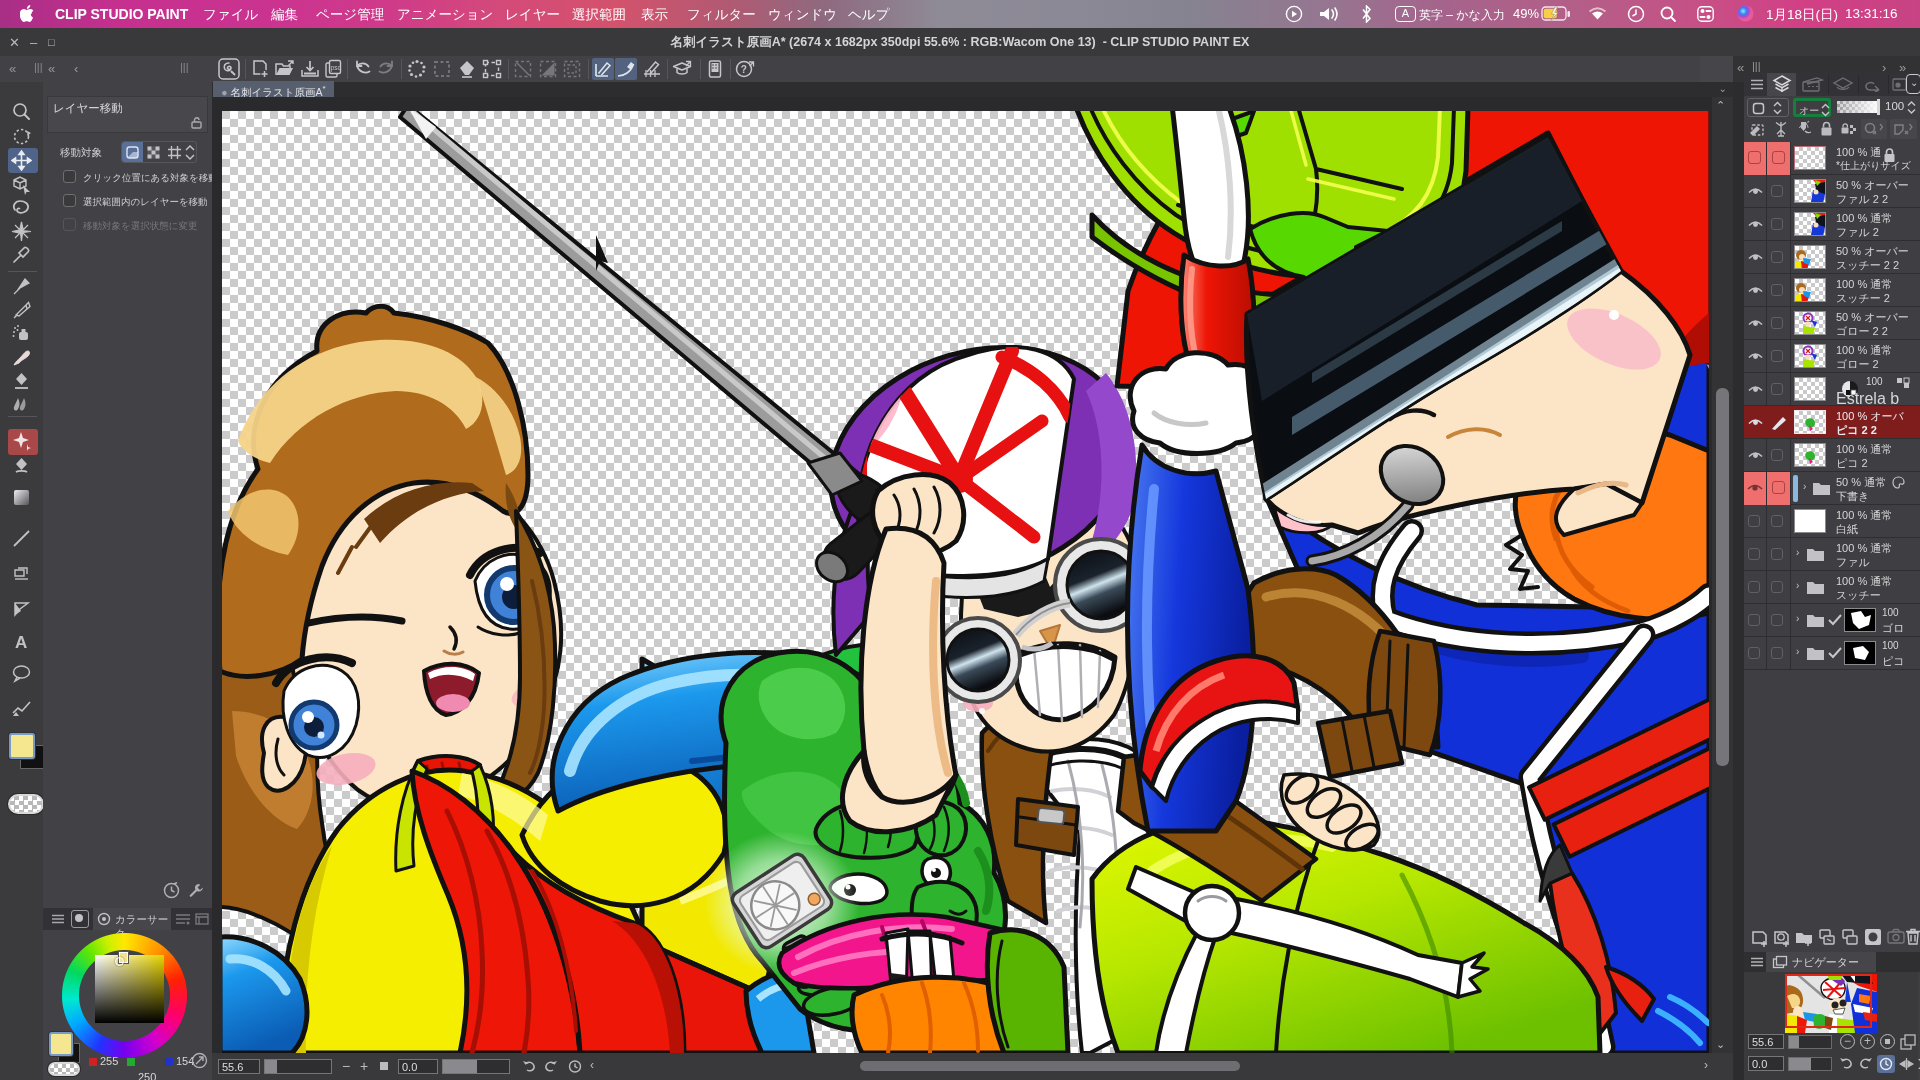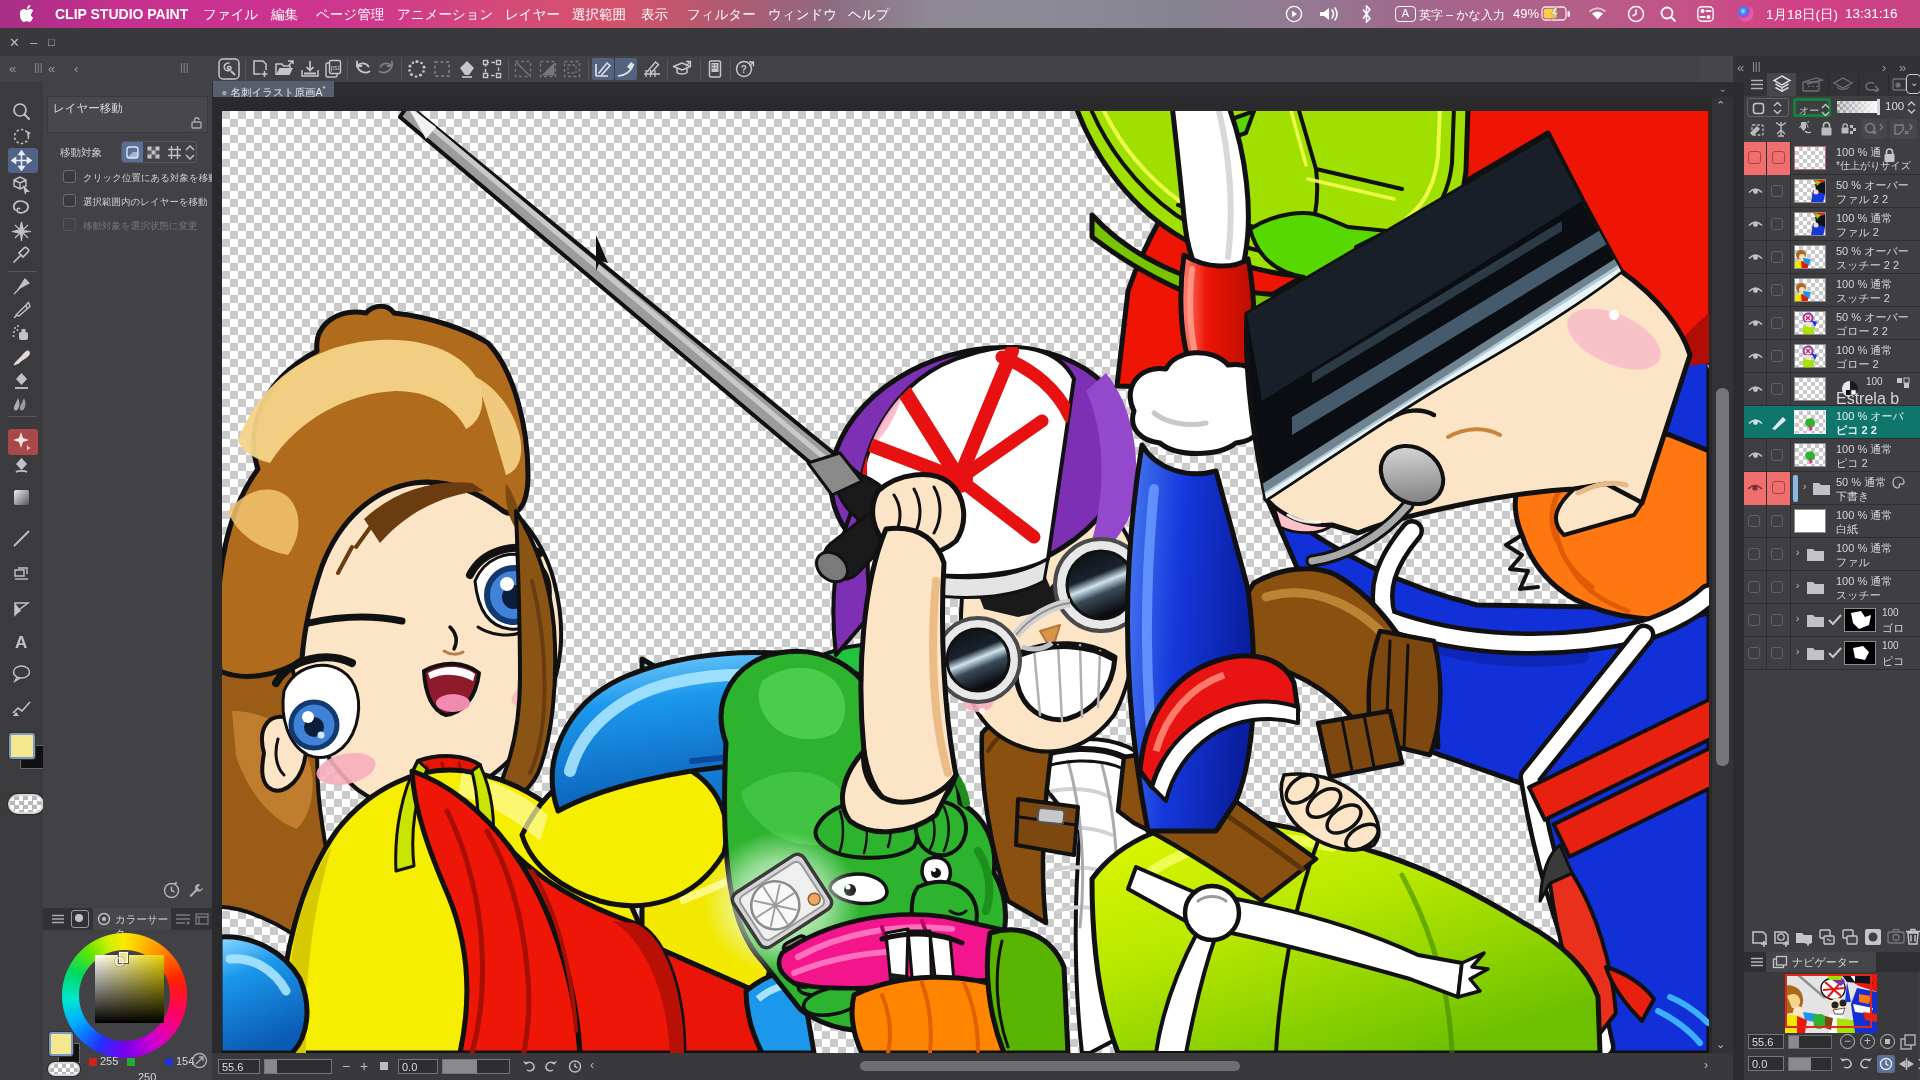--- a/index.html
+++ b/index.html
@@ -135,20 +135,21 @@
         </radialGradient>
       </defs>
     <circle cx="8.5" cy="8.5" r="8" fill="url(#siri)"></circle>
   </svg>
 </div>
 
 <div id="titlebar">
   <div class="wc" style="left:9px;">✕</div>
   <div class="wc" style="left:30px;">–</div>
   <div class="wc" style="left:48px; font-size:11px; top:8px;">□</div>
+  <div class="title">名刺イラスト原画A* (2674 x 1682px 350dpi 55.6% : RGB:Wacom One 13)&nbsp;&nbsp;- CLIP STUDIO PAINT EX</div>
 </div>
 
 <div id="cmdbar">
   <span style="position:absolute;left:9px;top:5px;color:#97979b;font-size:13px;">«</span>
   <span style="position:absolute;left:34px;top:5px;color:#8a8a8e;font-size:11px;">|||</span>
   <span style="position:absolute;left:48px;top:5px;color:#97979b;font-size:13px;">«</span>
   <span style="position:absolute;left:74px;top:5px;color:#97979b;font-size:13px;">‹</span>
   <span style="position:absolute;left:180px;top:5px;color:#8a8a8e;font-size:11px;">|||</span>
   <div class="sep" style="left:245px"></div>
     <div class="sep" style="left:347px"></div>
@@ -1138,21 +1139,21 @@
         <rect x="11" y="11" width="5" height="5" fill="#fff" stroke="#555" stroke-width="0.8"></rect>
       </svg>
     <div class="t1" style="left:122px;font-size:10px;">100</div>
     <svg class="abs" style="left:152px;top:4px" width="14" height="12" viewBox="0 0 14 12">
         <rect x="1" y="1" width="5" height="5" fill="#c6c6ca"></rect>
         <rect x="8" y="6" width="5" height="5" fill="#c6c6ca"></rect>
         <rect x="8" y="1" width="5" height="5" fill="none" stroke="#c6c6ca" stroke-width="1"></rect>
       </svg>
     <div class="t2" style="font-size:16px;">Estrela b</div>
   </div>
-  <div class="lrow" style="top:333px;background:#0f766e;">
+  <div class="lrow" style="top:333px;background:#7f1d1d;">
     <svg class="eye" viewBox="0 0 16 12">
         <path d="M1 7 Q8 0 15 7" fill="none" stroke="#d8dce4" stroke-width="1.6"></path>
         <circle cx="8" cy="6" r="2.6" fill="#d8dce4"></circle>
       </svg>
     <svg class="abs" style="left:26px;top:8px" width="17" height="17" viewBox="0 0 17 17">
         <path d="M2 15 L11 5 L14 8 L5 16 Z M11 5 L13 3 L16 6 L14 8" fill="#e4e8ee"></path>
       </svg>
     <div class="thumb" style="border:1.5px solid #e8e8ec;"><svg width="32" height="24" viewBox="0 0 32 24">
           <path d="M12 8 C16 6 20 8 20 12 C20 16 16 18 13 16 C10 14 9 10 12 8 Z" fill="#2db32d"></path>
           <path d="M14 14 L18 18 L15 20 Z" fill="#f2158c"></path>

